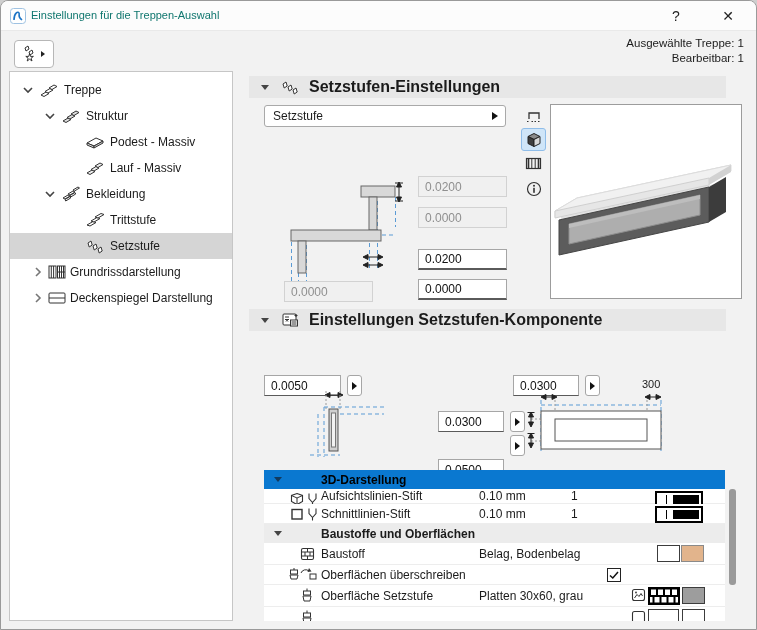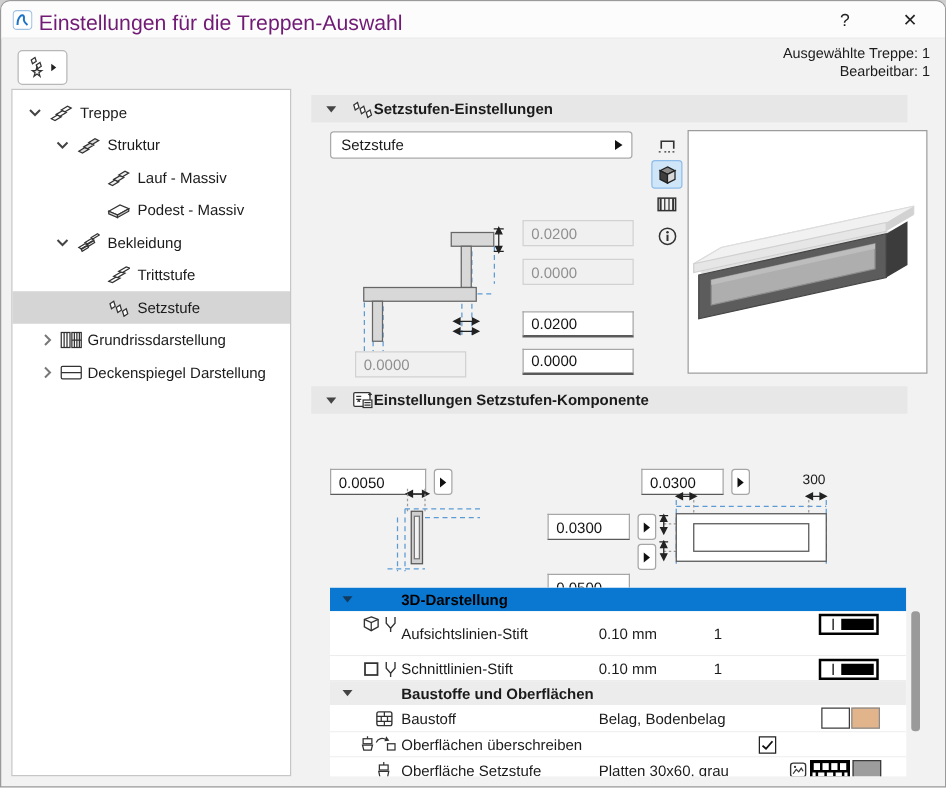--- a/index.html
+++ b/index.html
@@ -2,38 +2,38 @@
 <html><head>
 <meta charset="utf-8">
 <style>
   html,body{margin:0;padding:0;background:#cfcfcf;font-family:"Liberation Sans",sans-serif;}
   *{box-sizing:border-box;}
   #dialog{position:relative;width:757px;height:630px;background:#f2f2f2;border:1px solid #9a9a9a;
           border-radius:8px 8px 0 0;overflow:hidden;font-size:12px;color:#1b1b1b;}
   .abs{position:absolute;}
   
   #titlebar{left:0;top:0;width:757px;height:30px;background:#fcfcfc;border-bottom:1px solid #e9e9e9;}
-  .title-text{left:30px;top:8px;font-size:17px;color:#701a75;}
+  .title-text{left:30px;top:8px;font-size:11px;color:#0f766e;}
   .tb-btn{top:0;width:44px;height:30px;text-align:center;line-height:30px;font-size:14px;color:#222;cursor:default;}
   
   .fav-btn{left:13px;top:39px;width:40px;height:28px;background:#fff;border:1px solid #b7b7b7;border-radius:4px;
            display:flex;align-items:center;justify-content:center;gap:1px;}
   .status{right:12px;text-align:right;font-size:11.5px;color:#1b1b1b;line-height:14px;}
   
   #tree{left:8px;top:70px;width:224px;height:550px;background:#fff;border:1px solid #c6c6c6;padding-top:5px;}
   .tree-item{position:relative;height:26px;display:flex;align-items:center;}
   .tree-item.sel{background:#d5d5d5;}
   .chev{position:absolute;width:12px;height:12px;top:7px;}
   .ticon{position:absolute;width:18px;height:16px;top:5px;}
   .tlabel{position:absolute;top:6px;white-space:nowrap;}
   
   .sec-head{left:248px;width:477px;height:22px;background:#e7e7e7;display:flex;align-items:center;}
   .sec-head .tri{margin-left:12px;}
   .sec-head .hicon{margin-left:12px;}
-  .sec-head .htext{margin-left:0;font-weight:bold;font-size:12px;}
+  .sec-head .htext{margin-left:10px;font-weight:bold;font-size:16px;}
   .tri{width:0;height:0;border-left:4px solid transparent;border-right:4px solid transparent;border-top:5px solid #444;}
   
   .dropdown{left:263px;top:104px;width:242px;height:22px;background:#fff;border:1px solid #a9a9a9;border-radius:3px;
             display:flex;align-items:center;}
   .dropdown span{margin-left:8px;}
   .dd-arrow{position:absolute;right:7px;top:6px;width:0;height:0;border-top:4.5px solid transparent;border-bottom:4.5px solid transparent;border-left:6px solid #111;}
   .chkrow{display:flex;align-items:center;gap:7px;}
   .bluechk{width:15px;height:15px;background:#1272cf;border-radius:3px;display:flex;align-items:center;justify-content:center;flex:none;}
   .chklabel{font-size:12px;}
   .field{height:21px;border:1px solid #a6a6a6;background:#fff;font-family:"Liberation Sans",sans-serif;
@@ -112,34 +112,34 @@
       <svg class="ticon" style="left:52px" viewBox="0 0 18 16">
         <polygon points="1,13 6,10 9,11.5 4,14.5" fill="#ddd" stroke="#333"></polygon>
           <polygon points="5,9.5 10,6.5 13,8 8,11" fill="#ddd" stroke="#333"></polygon>
           <polygon points="9,6 14,3 17,4.5 12,7.5" fill="#ddd" stroke="#333"></polygon>
       </svg>
       <div class="tlabel" style="left:76px">Struktur</div>
     </div>
 
     <div class="tree-item">
       <svg class="ticon" style="left:76px" viewBox="0 0 18 16">
+        <polygon points="1,9 10,4 17,7 8,12" fill="#fff" stroke="#333"></polygon>
+          <polygon points="1,9 8,12 8,14 1,11" fill="#ddd" stroke="#333"></polygon>
+          <polygon points="8,12 17,7 17,9 8,14" fill="#ccc" stroke="#333"></polygon>
+      </svg>
+      <div class="tlabel" style="left:100px">Podest - Massiv</div>
+    </div>
+
+    <div class="tree-item">
+      <svg class="ticon" style="left:76px" viewBox="0 0 18 16">
         <polygon points="1,13 6,10 9,11.5 4,14.5" fill="#eee" stroke="#333"></polygon>
           <polygon points="5,9.5 10,6.5 13,8 8,11" fill="#eee" stroke="#333"></polygon>
           <polygon points="9,6 14,3 17,4.5 12,7.5" fill="#eee" stroke="#333"></polygon>
       </svg>
       <div class="tlabel" style="left:100px">Lauf - Massiv</div>
-    </div>
-
-    <div class="tree-item">
-      <svg class="ticon" style="left:76px" viewBox="0 0 18 16">
-        <polygon points="1,9 10,4 17,7 8,12" fill="#fff" stroke="#333"></polygon>
-          <polygon points="1,9 8,12 8,14 1,11" fill="#ddd" stroke="#333"></polygon>
-          <polygon points="8,12 17,7 17,9 8,14" fill="#ccc" stroke="#333"></polygon>
-      </svg>
-      <div class="tlabel" style="left:100px">Podest - Massiv</div>
     </div>
 
     <div class="tree-item">
       <svg class="chev" style="left:34px" viewBox="0 0 12 12">
           <polyline points="2,4 6,8 10,4" fill="none" stroke="#444" stroke-width="1.6"></polyline>
         </svg>
       <svg class="ticon" style="left:52px" viewBox="0 0 18 16">
         <polygon points="1,12 6,9 8,10 3,13" fill="#fff" stroke="#333"></polygon>
           <polygon points="3,13.5 8,10.5 8.7,12 3.7,15" fill="#fff" stroke="#333"></polygon>
         <polygon points="6,8 11,5 13,6 8,9" fill="#fff" stroke="#333"></polygon>
@@ -391,21 +391,21 @@
     <rect x="32" y="30" width="92" height="22" fill="#fff" stroke="#555"></rect>
   </svg>
 
   <div class="abs" id="attrtable">
 
     <div class="trow hblue" style="height:19px">
       <div class="tri w" style="margin-left:10px"></div>
       <div class="cell-label">3D-Darstellung</div>
     </div>
 
-    <div class="trow" style="height:36px">
+    <div class="trow" style="height:15px">
       <svg class="abs" style="left:26px;top:3px" width="30" height="15" viewBox="0 0 30 15">
         <polygon points="7,1.5 12.5,3.5 12.5,9.5 7,12.5 1.5,9.5 1.5,3.5" fill="none" stroke="#333" stroke-width="1.1"></polygon>
         <polyline points="1.5,3.5 7,6 12.5,3.5" fill="none" stroke="#333"></polyline>
           <line x1="7" y1="6" x2="7" y2="12.5" stroke="#333"></line>
         <path d="M19,1.5 v5 l3.5,4 l3.5,-4 v-5" fill="none" stroke="#333" stroke-width="1.1"></path>
         <line x1="22.5" y1="10.5" x2="22.5" y2="13.5" stroke="#333" stroke-width="1.1"></line>
       </svg>
       <div class="cell-label">Aufsichtslinien-Stift</div>
       <div class="cell-val">0.10 mm</div>
       <div class="cell-pen">1</div>

